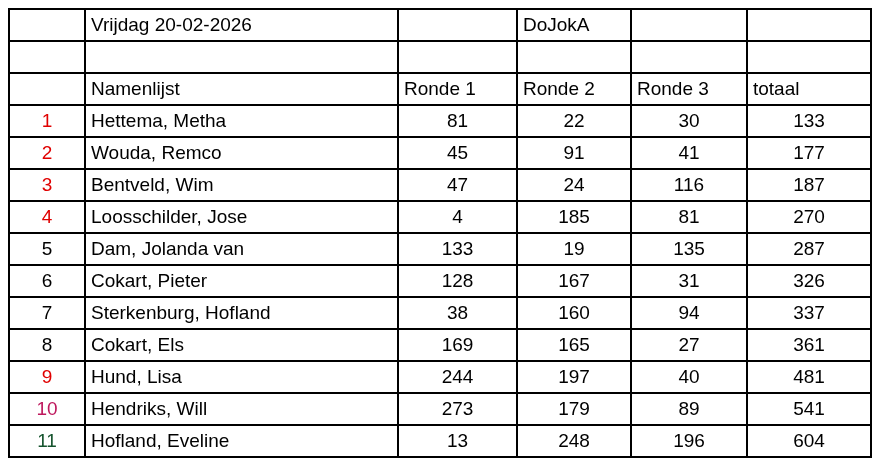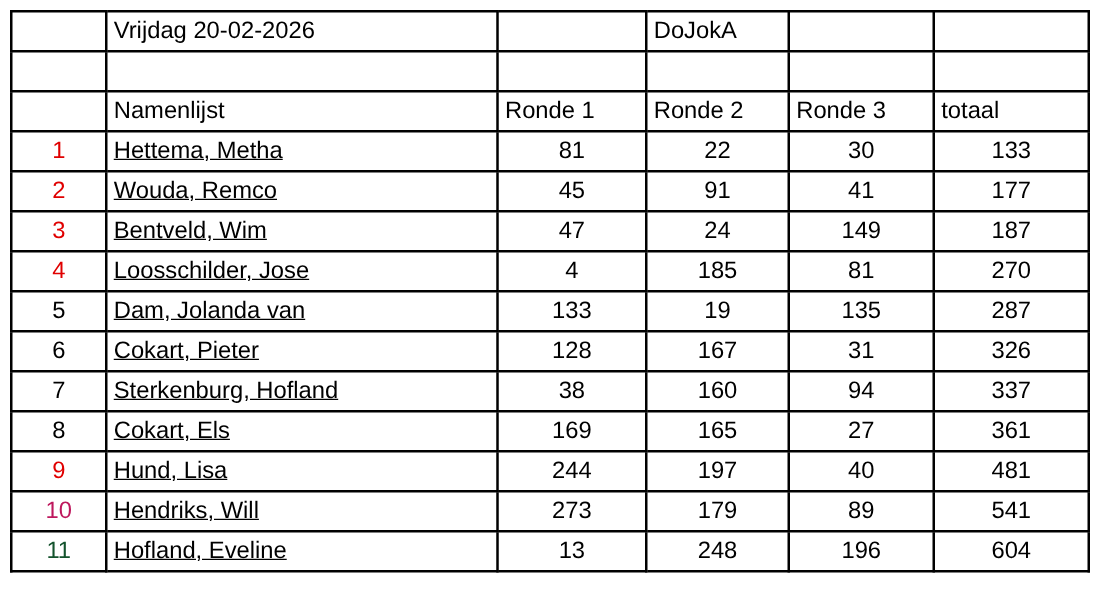--- a/index.html
+++ b/index.html
@@ -40,21 +40,21 @@
   col.c-name  { width: 313px; }
   col.c-r1    { width: 119px; }
   col.c-r2    { width: 114px; }
   col.c-r3    { width: 116px; }
   col.c-tot   { width: 124px; }
 
   .rank {
     text-align: center;
     font-weight: normal;
   }
-  .name { text-align: left; text-decoration: underline; }
+  .name { text-align: left; }
   .num  { text-align: center; }
   .hdr  { text-align: left; }
   .empty { }
 </style>
 </head>
 <body>
 
 <div class="sheet">
   <table class="score-table">
     <colgroup>
@@ -104,21 +104,21 @@
           <td class="num">45</td>
           <td class="num">91</td>
           <td class="num">41</td>
           <td class="num">177</td>
         </tr>
         <tr>
           <td class="rank" style="color: rgb(224, 0, 0);">3</td>
           <td class="name">Bentveld, Wim</td>
           <td class="num">47</td>
           <td class="num">24</td>
-          <td class="num">149</td>
+          <td class="num">116</td>
           <td class="num">187</td>
         </tr>
         <tr>
           <td class="rank" style="color: rgb(224, 0, 0);">4</td>
           <td class="name">Loosschilder, Jose</td>
           <td class="num">4</td>
           <td class="num">185</td>
           <td class="num">81</td>
           <td class="num">270</td>
         </tr>

